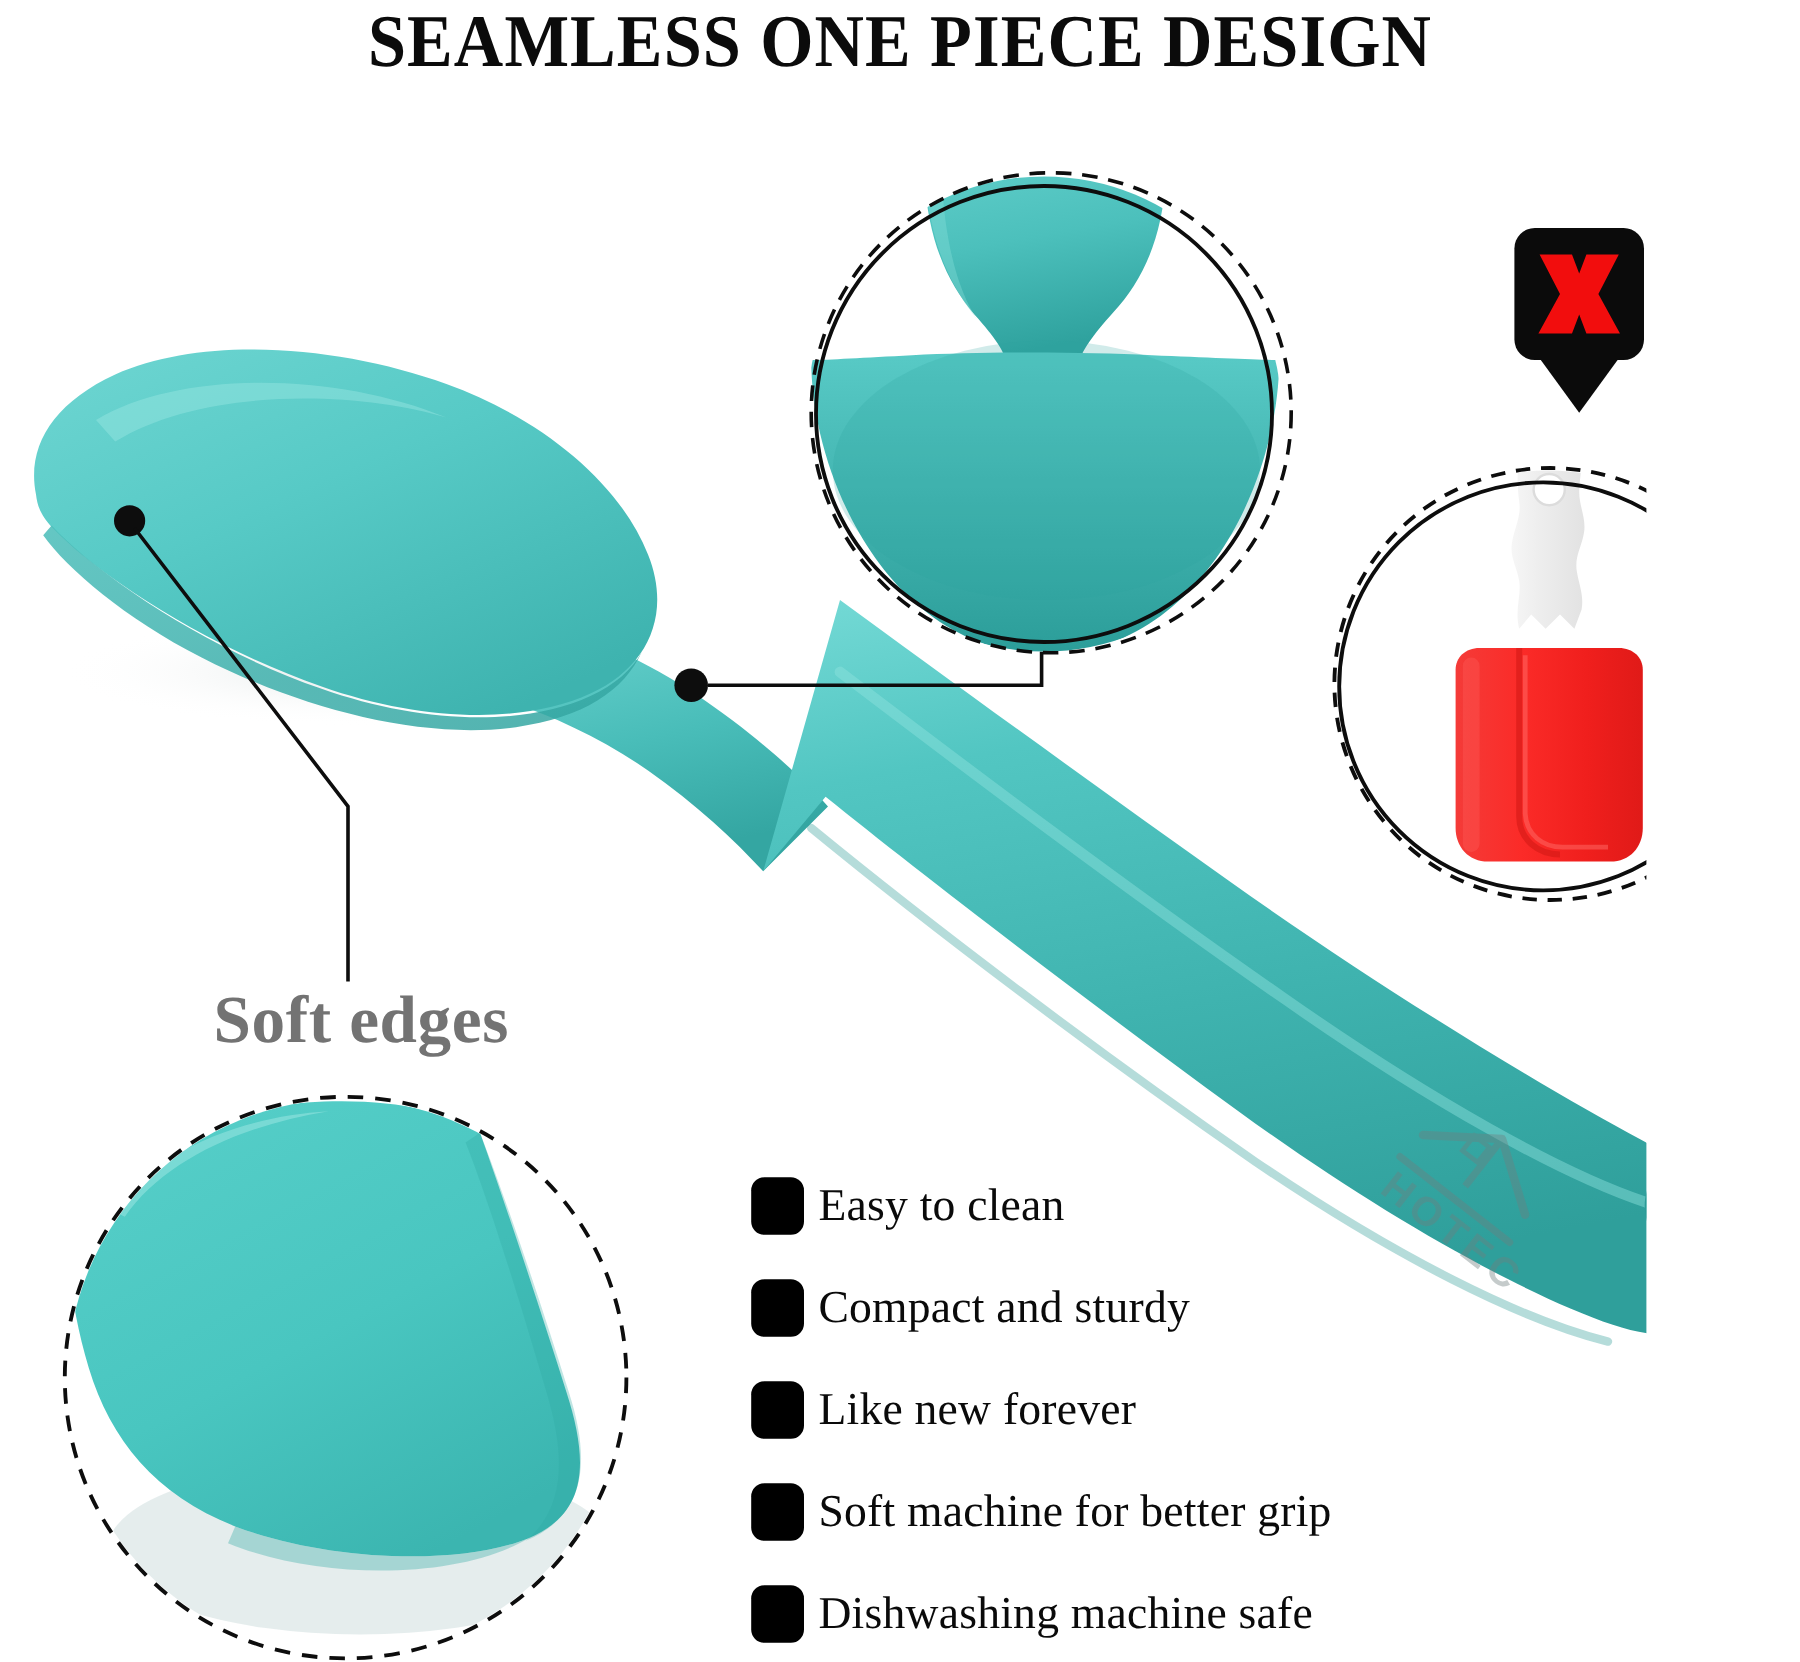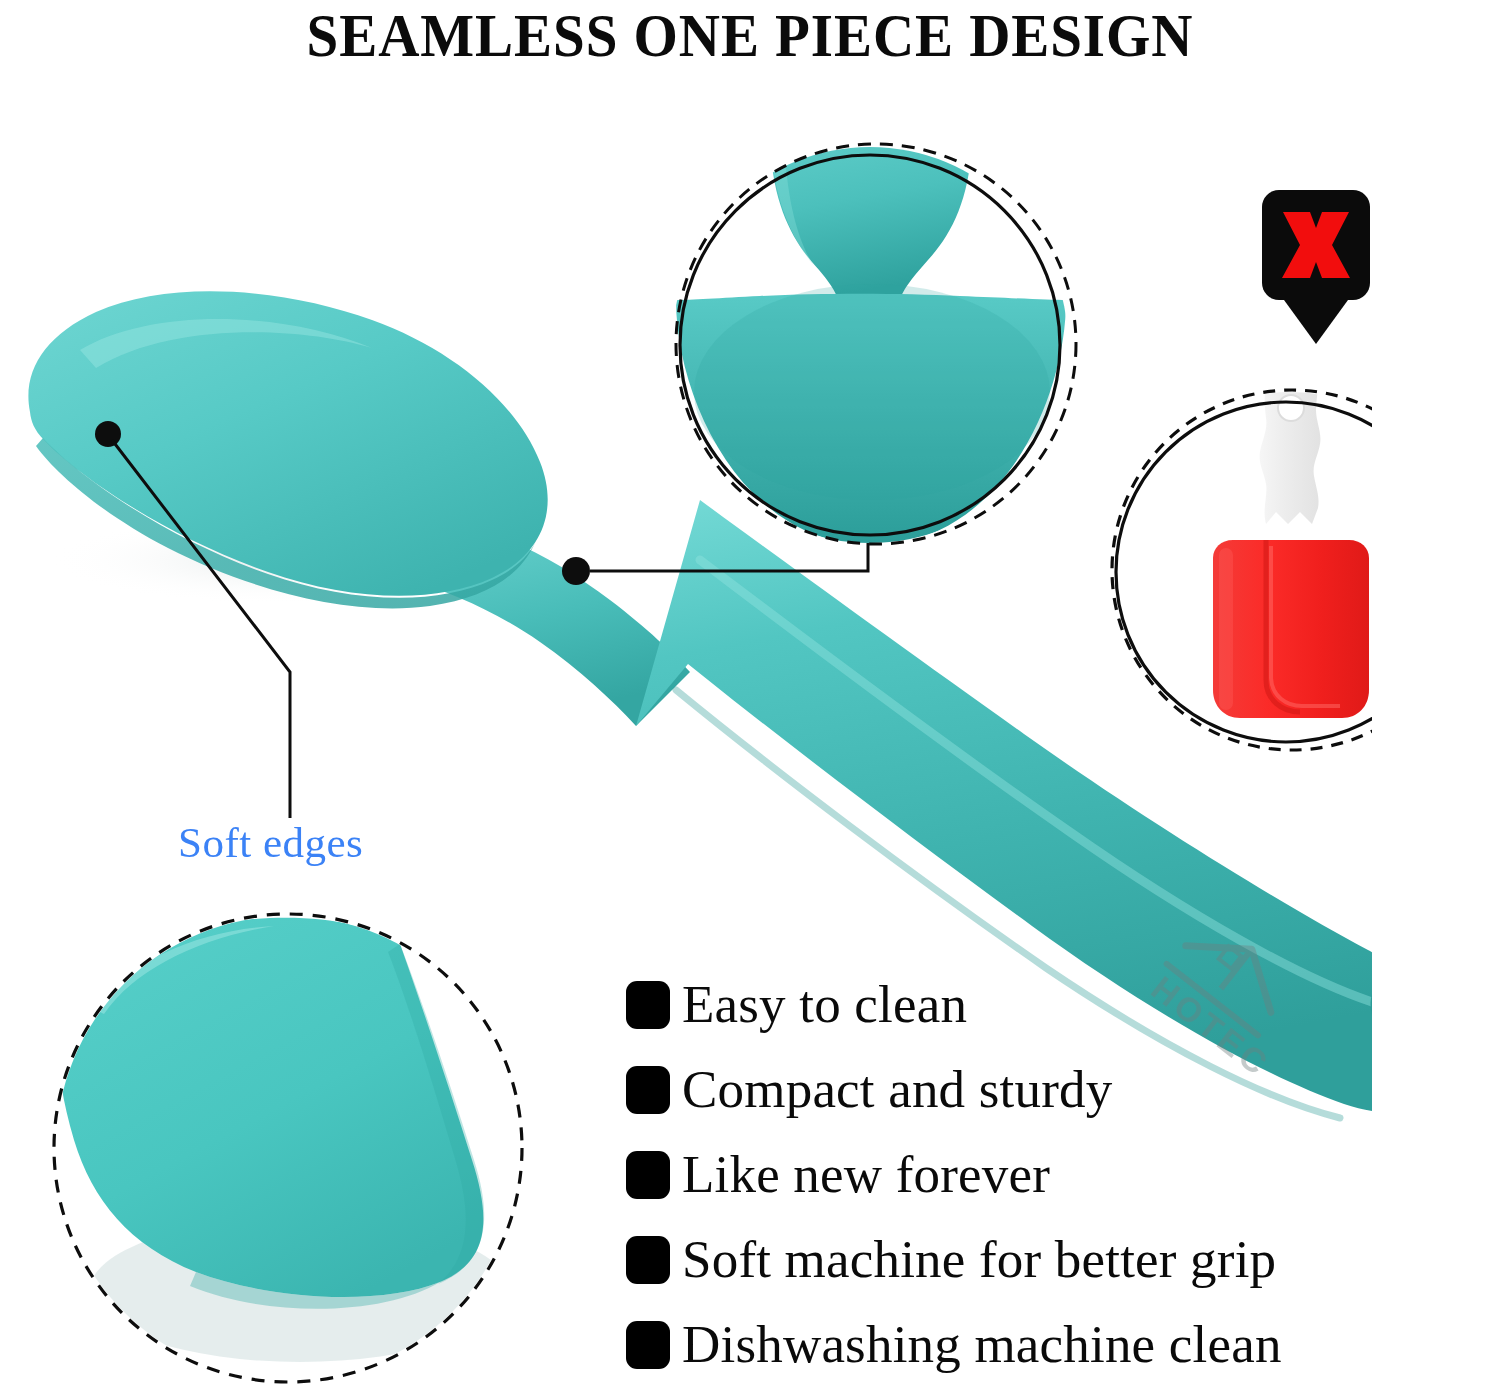--- a/index.html
+++ b/index.html
@@ -26,42 +26,42 @@
     line-height:1.0;
   }
 
   
   #art{position:absolute;left:0;top:0;width:1500px;height:1385px;}
 
   
   #soft-edges-label{
     position:absolute;left:178px;top:818px;
     font-family:"Liberation Serif", serif;
-    font-weight:normal;font-size:43px;color:#3b82f6;
+    font-weight:bold;font-size:56px;color:#737373;
     letter-spacing:0.5px;white-space:nowrap;
   }
 
   
   #features{
     position:absolute;left:626px;top:962px;width:760px;
   }
   .feature-row{
     display:flex;align-items:center;
     height:85px;
   }
   .feature-bullet{
     width:44px;height:48px;
     background:#000000;
     border-radius:11px;
     flex:0 0 auto;
     margin-right:12px;
   }
   .feature-text{
     font-family:"Liberation Serif", serif;
-    font-size:53px;
+    font-size:38px;
     color:#0a0a0a;
     white-space:nowrap;
     line-height:1;
     letter-spacing:0.2px;
   }
 </style>
 </head>
 <body>
 
 <div id="stage">
@@ -342,17 +342,17 @@
     <div class="feature-row">
       <span class="feature-bullet"></span>
       <span class="feature-text">Like new forever</span>
     </div>
     <div class="feature-row">
       <span class="feature-bullet"></span>
       <span class="feature-text">Soft machine for better grip</span>
     </div>
     <div class="feature-row">
       <span class="feature-bullet"></span>
-      <span class="feature-text">Dishwashing machine clean</span>
+      <span class="feature-text">Dishwashing machine safe</span>
     </div>
   </div>
 
 </div>
 
 </body></html>

